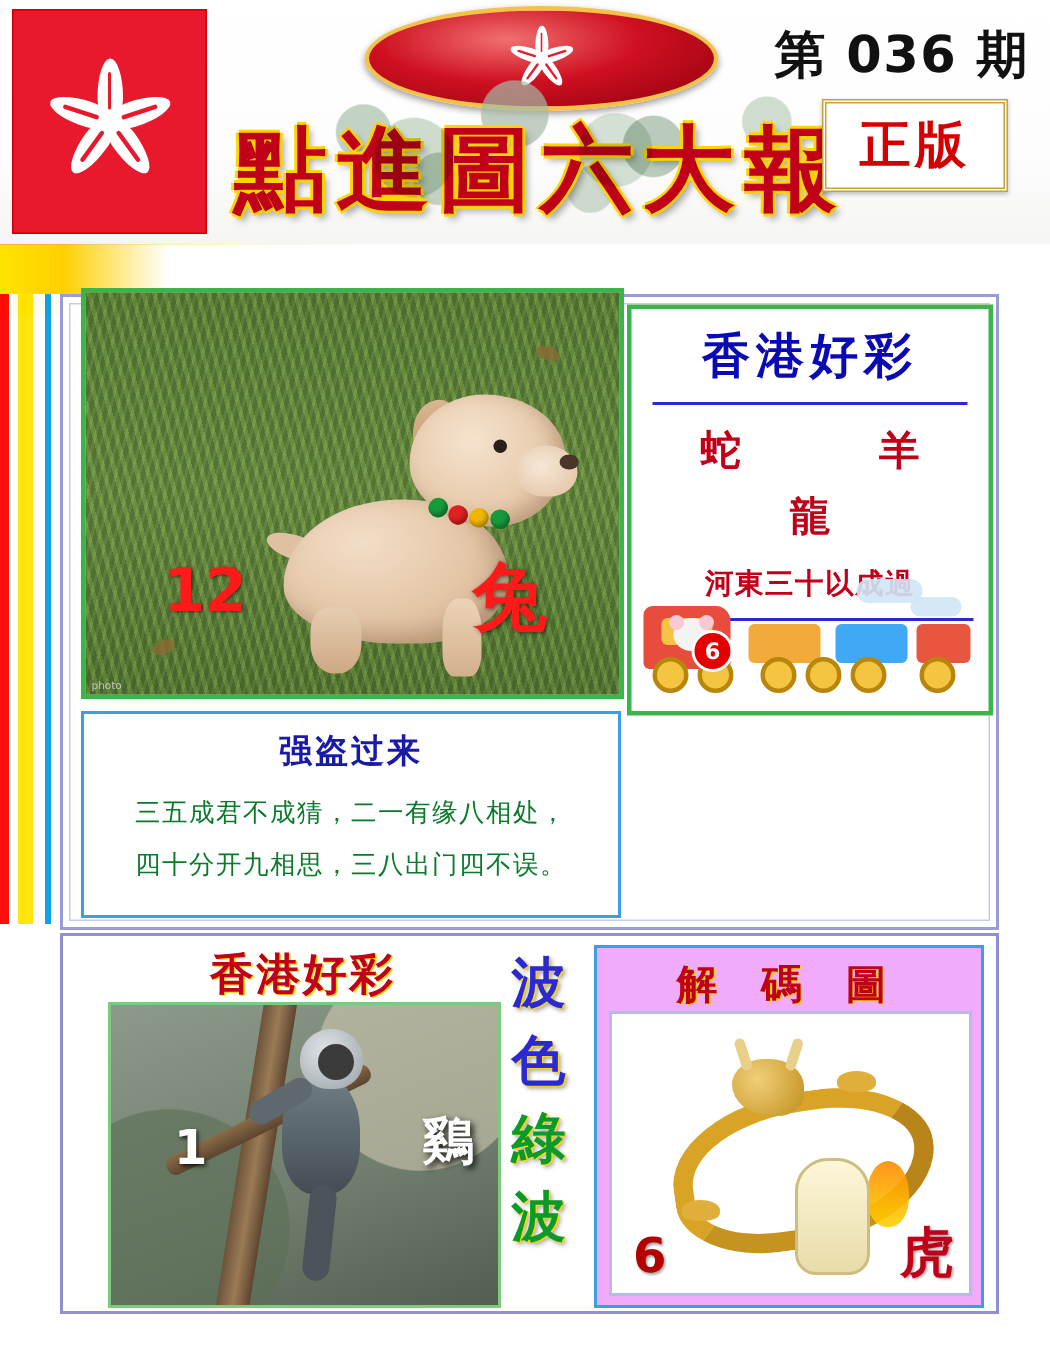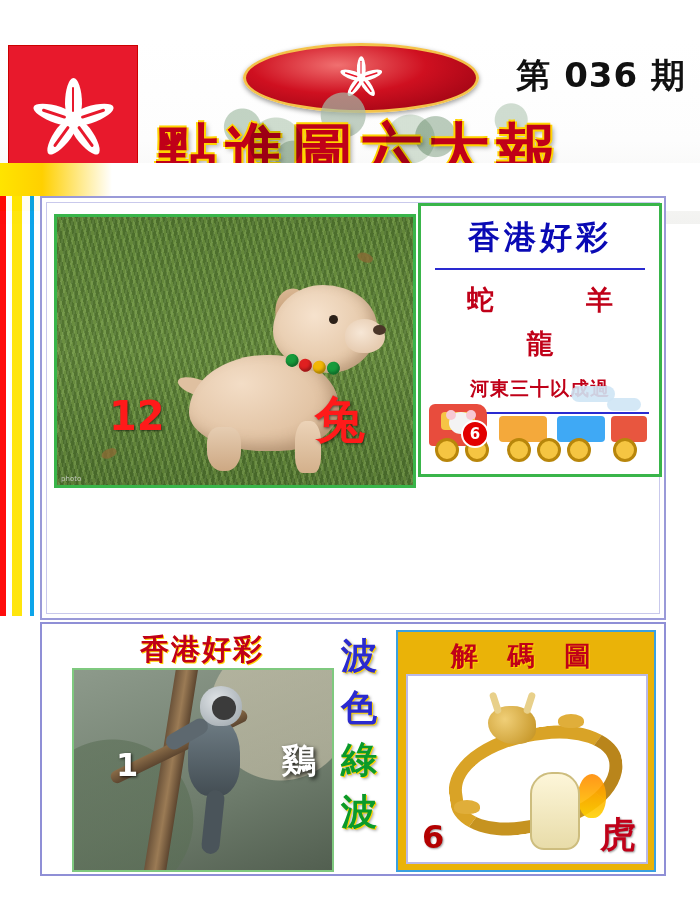--- a/index.html
+++ b/index.html
@@ -9,21 +9,20 @@
     font-family:"DejaVu Sans","Liberation Sans",sans-serif;
     position:relative;overflow:hidden;
   }
   .root{position:absolute;inset:0;background:#ffffff;}
 
   
   .header{
     position:absolute;left:0;top:0;width:700px;height:185px;
     background:linear-gradient(180deg,#ffffff 0%,#fdfdfd 55%,#f2f2f0 100%);
     overflow:hidden;
-    margin-top:39px;
   }
   .hk-flag{
     position:absolute;left:8px;top:6px;width:130px;height:150px;
     background:#e8192c;
     box-shadow:0 0 0 1px #c00 inset;
   }
   .hk-flag .bauhinia{
     position:absolute;left:50%;top:50%;transform:translate(-50%,-50%);
     width:96px;height:96px;
   }
@@ -111,21 +110,21 @@
 
   
   .frame{
     position:absolute;left:40px;top:196px;width:622px;height:420px;
     border:2px solid #9a9ad8;background:#ffffff;
   }
   .frame-inner{position:absolute;inset:4px;border:1px solid #c9c9ec;}
 
   
   .photo-block{
-    position:absolute;left:54px;top:214px;width:356px;height:268px;
+    position:absolute;left:54px;top:192px;width:356px;height:268px;
     border:3px solid #39b54a;
     background:linear-gradient(180deg,#5f7f3a 0%,#6f8f45 35%,#5a7a36 100%);
     overflow:hidden;
   }
   .grass{
     position:absolute;inset:0;
     background:
       repeating-linear-gradient(105deg, rgba(255,255,255,.06) 0 2px, rgba(0,0,0,.05) 2px 5px),
       repeating-linear-gradient(75deg, rgba(120,160,70,.45) 0 3px, rgba(70,105,40,.5) 3px 7px),
       linear-gradient(180deg,#587c33 0%,#6b8f42 50%,#4e6f2e 100%);
@@ -283,21 +282,21 @@
     font-size:36px;font-weight:bold;line-height:52px;
     text-shadow:1px 1px 0 #ffd400, 2px 2px 3px rgba(0,0,0,.35);
   }
   .bose .c1{color:#2a2ad0}
   .bose .c2{color:#2a2ad0}
   .bose .c3{color:#0a9a2a}
   .bose .c4{color:#0a9a2a}
 
   .decode-box{
     position:absolute;left:396px;top:630px;width:256px;height:238px;
-    border:2px solid #3aa0e0;background:#eab308;
+    border:2px solid #3aa0e0;background:#f0abfc;
   }
   .decode-title{
     text-align:center;margin-top:6px;font-size:27px;font-weight:bold;color:#c00018;letter-spacing:10px;
     text-shadow:1px 1px 0 #ffd400;
   }
   .decode-img{
     position:absolute;left:8px;top:42px;width:238px;height:186px;
     border:2px solid #b9b9e8;background:#ffffff;overflow:hidden;
   }
   .dragon{
@@ -391,20 +390,21 @@
             <i></i>
           </span>
       </div>
     </div>
 
     <div class="title-deco"></div>
     <div class="main-title">點進圖六大報</div>
     <div class="title-overlay"></div>
 
     <div class="period">第 036 期</div>
+    <div class="zhengban">正版</div>
   </div>
 
   <div class="stripes">
     <div class="s sA"></div>
     <div class="s sB"></div>
   </div>
   <div class="leftbars"></div>
 
   <div class="frame">
     <div class="frame-inner"></div>
@@ -429,20 +429,25 @@
         <span class="bead" style="left:14px;top:4px;background:#e02020"></span>
         <span class="bead" style="left:28px;top:3px;background:#f2b705"></span>
         <span class="bead" style="left:42px;top:1px;background:#169b3b"></span>
       </div>
     </div>
     <div class="num-red">12</div>
     <div class="zodiac-red">兔</div>
     <div class="photo-credit">photo</div>
   </div>
 
+  <div class="verse-block">
+    <div class="verse-title">强盗过来</div>
+    <div class="verse-line">三五成君不成猜，二一有缘八相处，</div>
+    <div class="verse-line second">四十分开九相思，三八出门四不误。</div>
+  </div>
 
   <div class="right-panel">
     <div class="rp-title">香港好彩</div>
     <div class="rp-rule"></div>
     <div class="rp-row">
       <span class="rp-zodiac">蛇</span>
       <span class="rp-zodiac">羊</span>
     </div>
     <div class="rp-center">
       <span class="rp-zodiac">龍</span>

